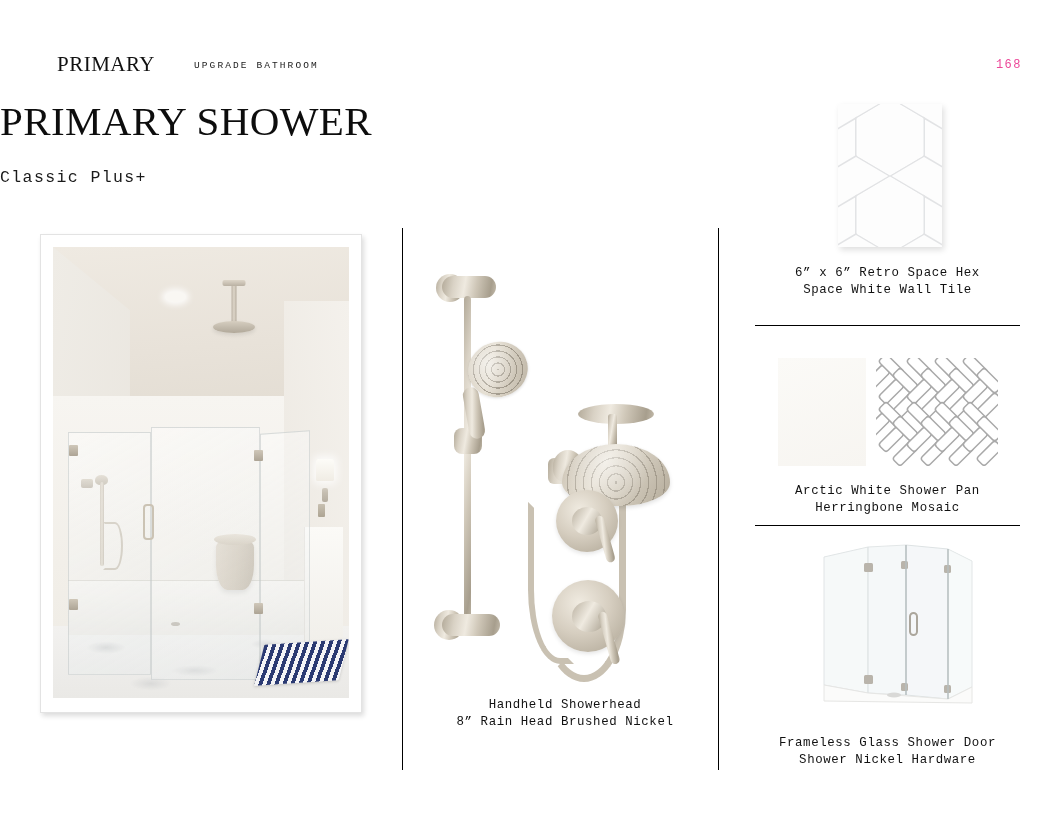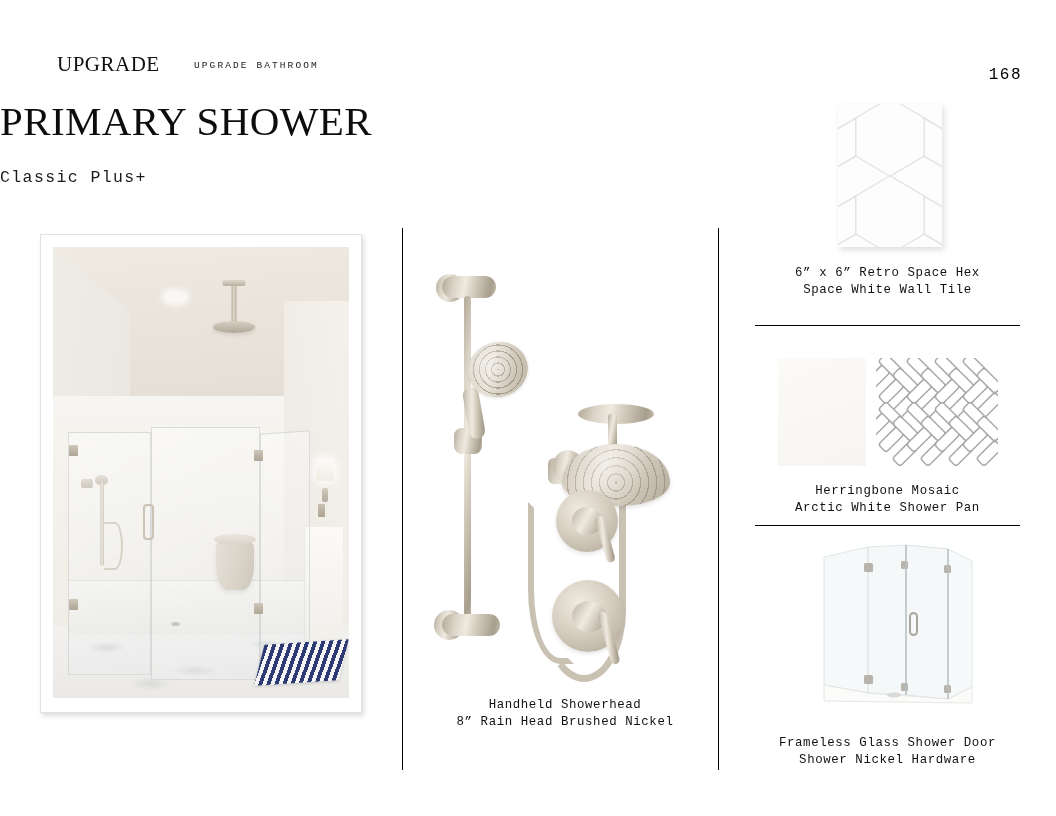--- a/index.html
+++ b/index.html
@@ -35,24 +35,23 @@
     font-size: 9.5px;
     letter-spacing: 2.1px;
     color: #1a1a1a;
     white-space: nowrap;
   }
   .page-number {
     position: absolute;
     right: 34px;
     top: 58px;
     font-family: "Liberation Mono", monospace;
-    font-size: 16px;
+    font-size: 12px;
     letter-spacing: 1.5px;
-    color: #000000;
-    margin-top: 8px;
+    color: #ec4899;
   }
 
   
   .page-title {
     position: absolute;
     left: 0;
     right: 0;
     top: 97px;
     text-align: left;
     font-family: "Liberation Serif", serif;
@@ -426,21 +425,21 @@
   .glass-door {
     position: absolute;
     left: 806px; top: 535px;
     width: 180px; height: 172px;
   }
   .glass-door svg { display: block; }
 </style>
 </head>
 <body>
 
-<div class="brand">UPGRADE</div>
+<div class="brand">PRIMARY</div>
 <div class="section-label">UPGRADE BATHROOM</div>
 <div class="page-number">168</div>
 
 <div class="page-title">PRIMARY SHOWER</div>
 <div class="page-subtitle">Classic Plus+</div>
 
 <div class="v-divider" style="left:402px; top:228px; height:542px;"></div>
 <div class="v-divider" style="left:718px; top:228px; height:542px;"></div>
 <div class="h-divider" style="left:755px; top:325px; width:265px;"></div>
 <div class="h-divider" style="left:755px; top:525px; width:265px;"></div>
@@ -583,22 +582,22 @@
         <rect x="94" y="-4" width="11" height="26" rx="3" transform="rotate(-45 99 9)"></rect>
         <rect x="94" y="20" width="11" height="26" rx="3" transform="rotate(45 99 33)"></rect>
         <rect x="108" y="10" width="11" height="26" rx="3" transform="rotate(-45 113 23)"></rect>
         <rect x="108" y="34" width="11" height="26" rx="3" transform="rotate(45 113 47)"></rect>
       </g>
     </g>
   </svg>
 </div>
 
 <div class="caption" style="left:755px; top:483px; width:265px;">
+  <div>Arctic White Shower Pan</div>
   <div>Herringbone Mosaic</div>
-  <div>Arctic White Shower Pan</div>
 </div>
 
 <div class="glass-door">
   <svg width="180" height="172" viewBox="0 0 180 172">
     <rect width="180" height="172" fill="#ffffff"></rect>
 
     <polygon points="18,22 62,12 62,158 18,150" fill="#f4f7f8" opacity="0.75" stroke="#d6dcdd" stroke-width="1"></polygon>
 
     <polygon points="62,12 100,10 100,160 62,158" fill="#f2f6f7" opacity="0.7" stroke="#d6dcdd" stroke-width="1"></polygon>
 

